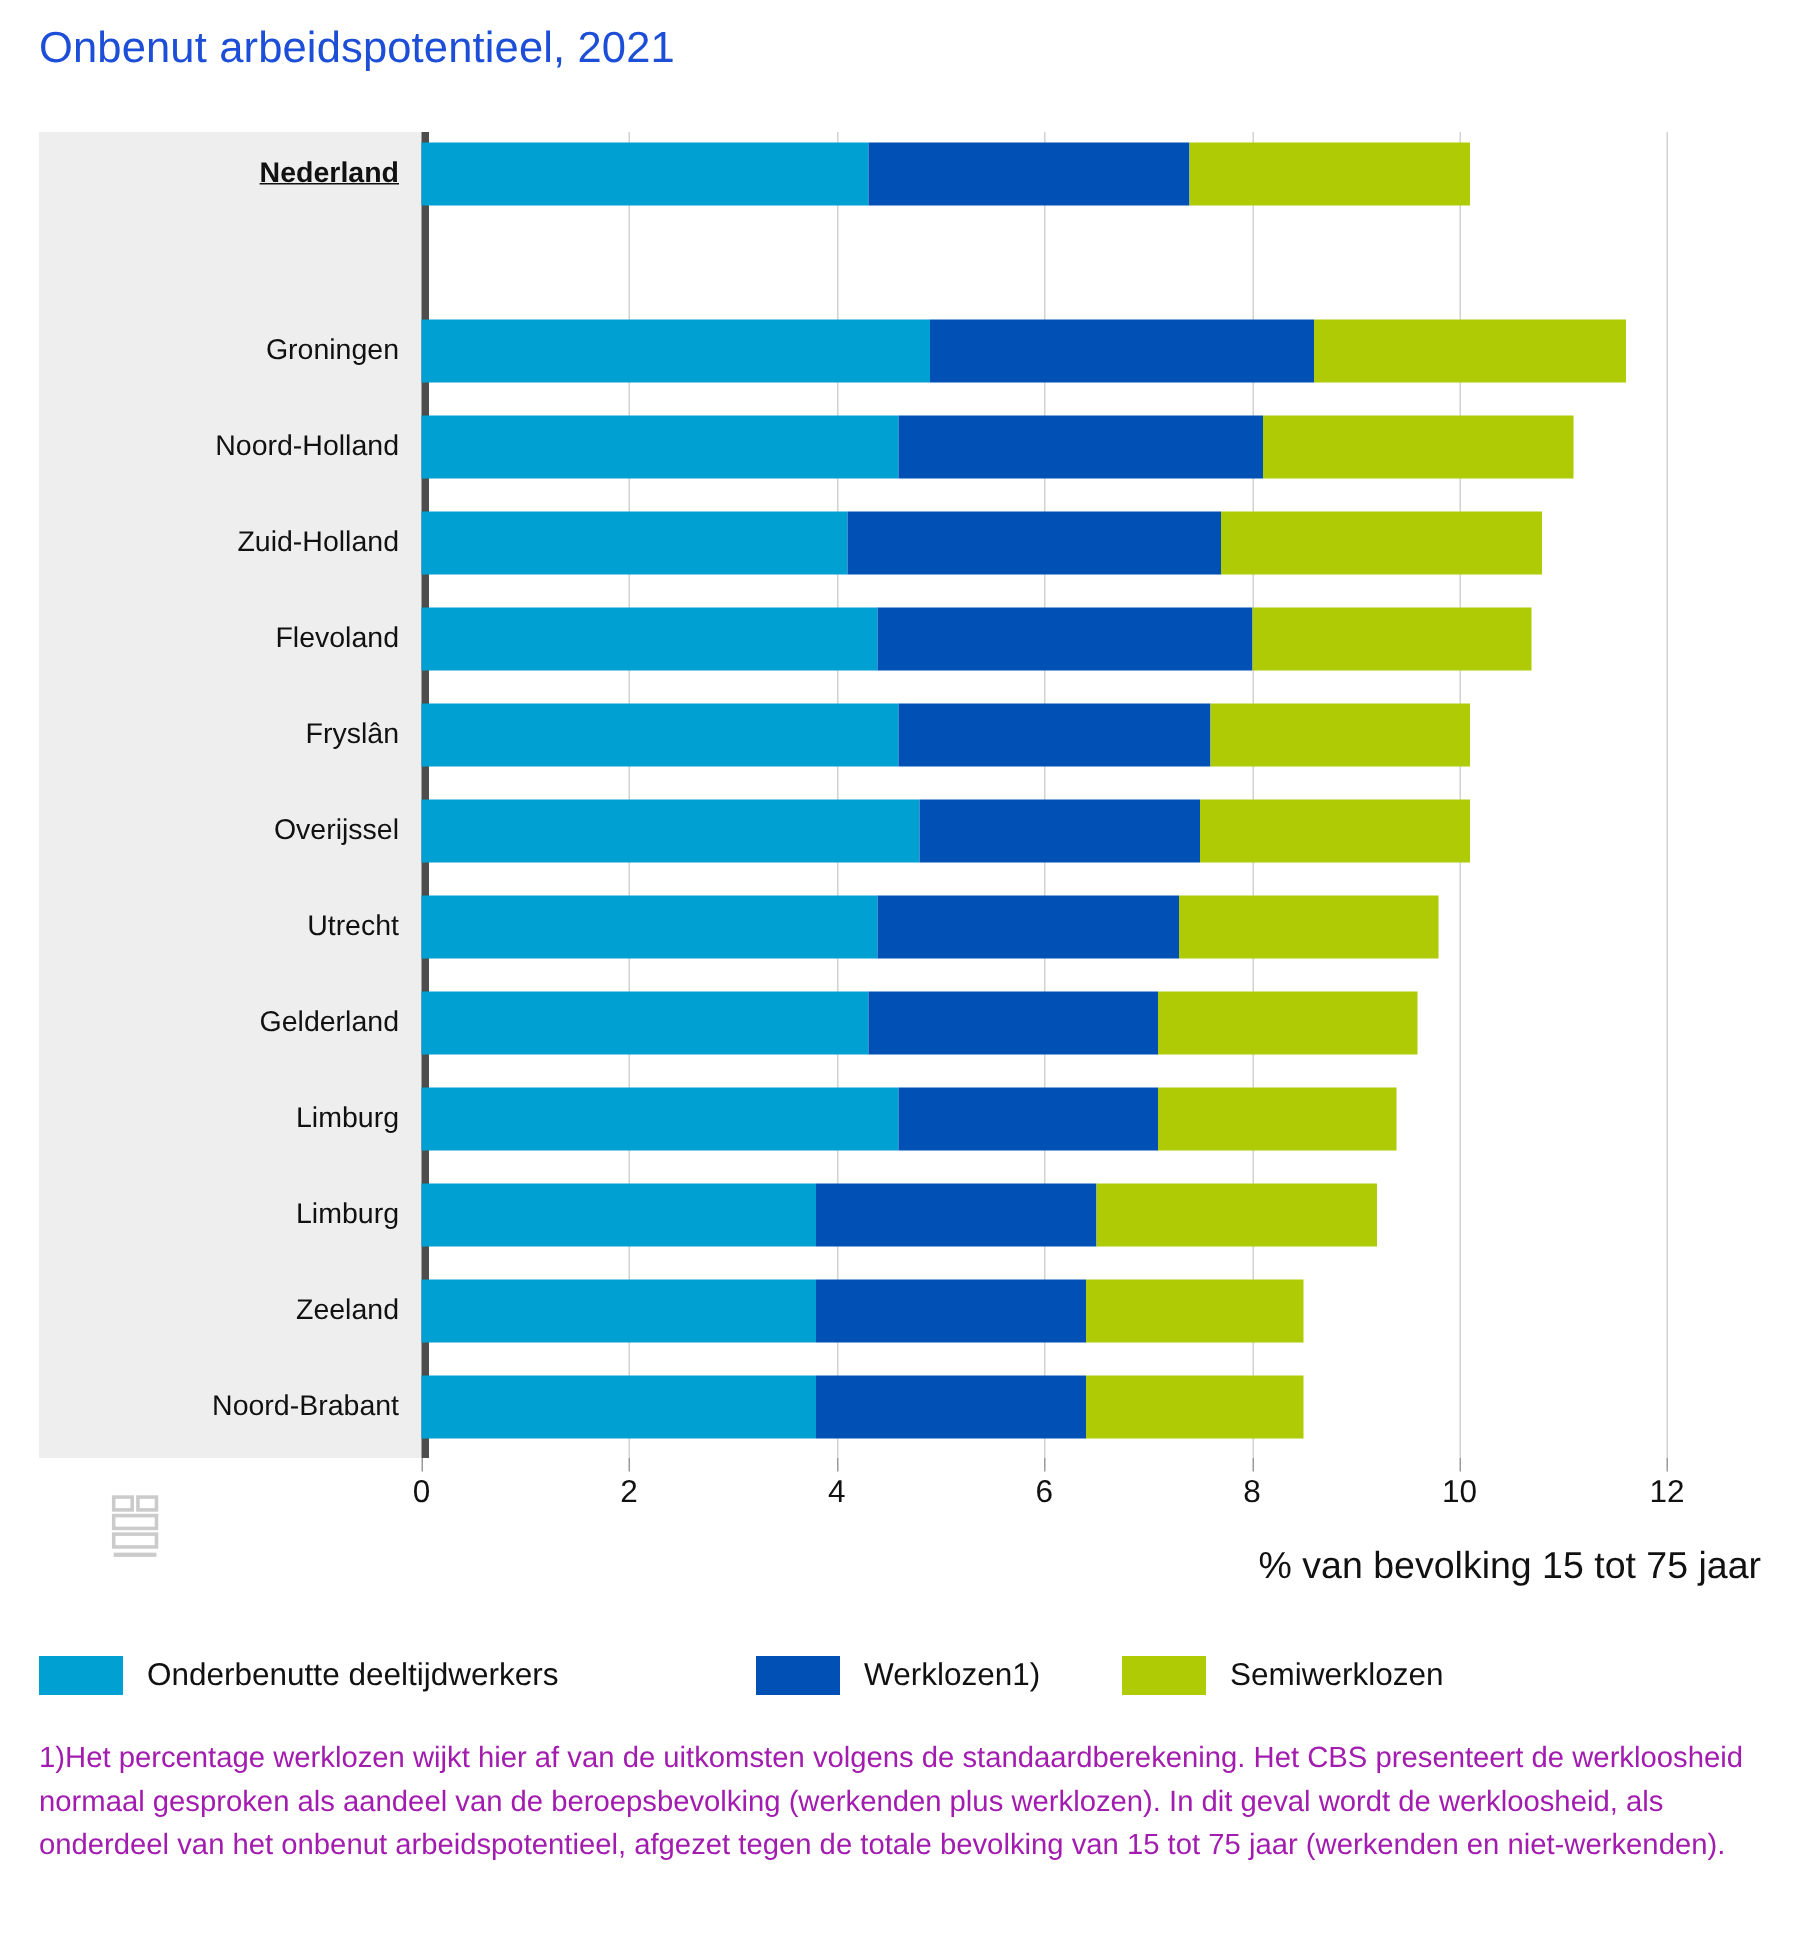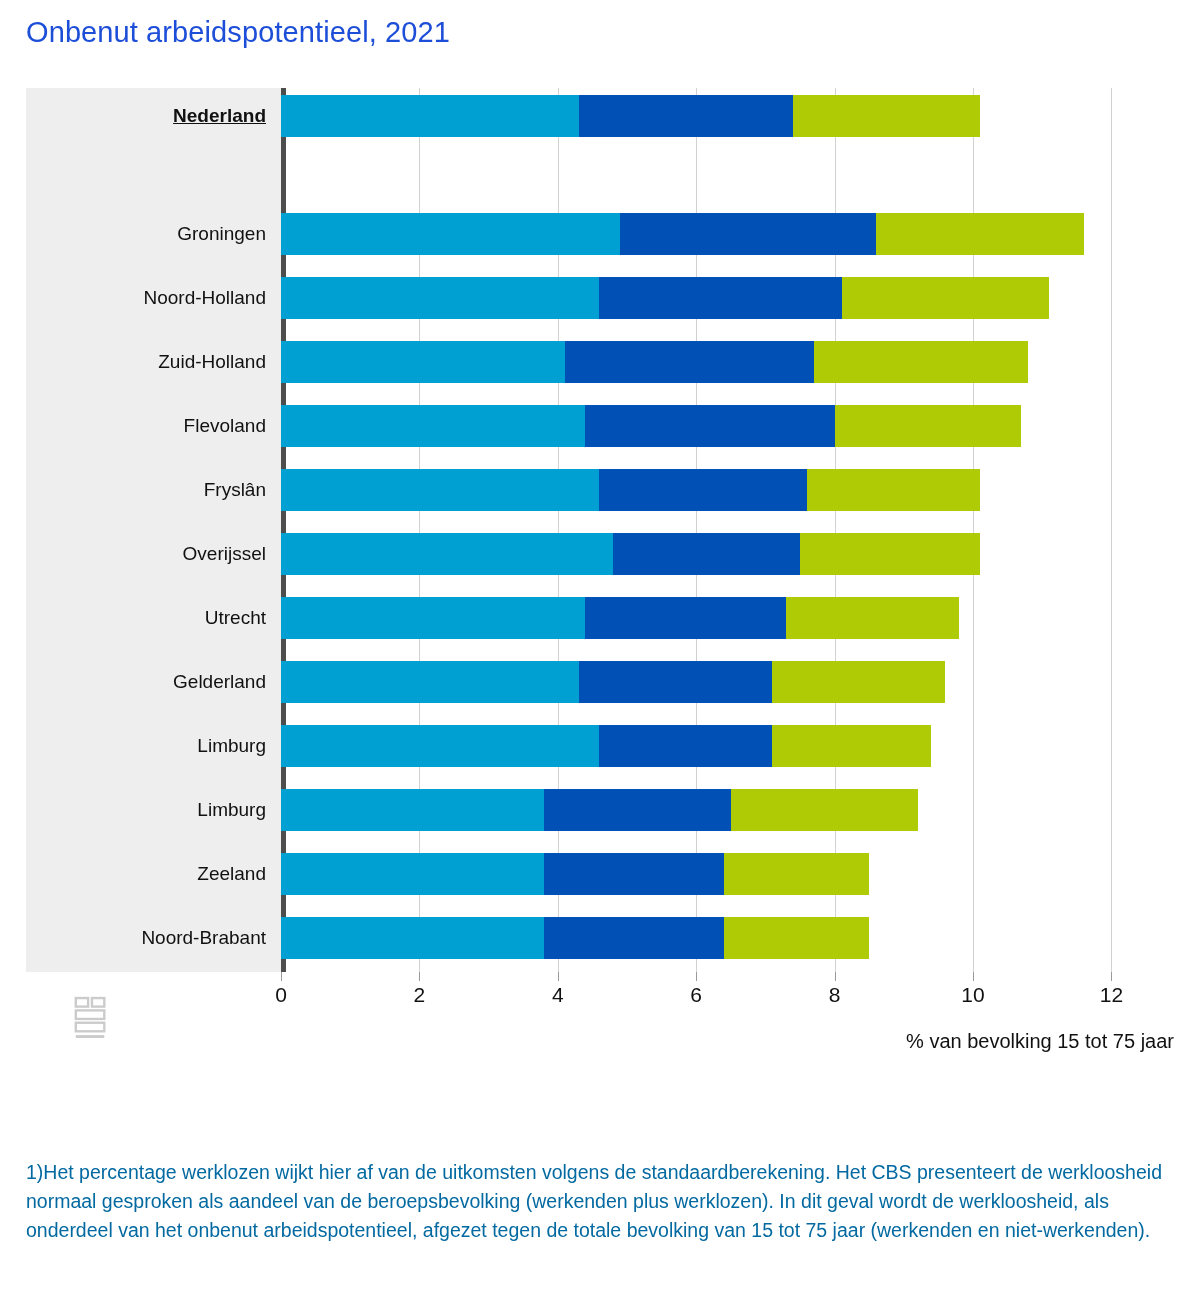--- a/index.html
+++ b/index.html
@@ -118,21 +118,21 @@
     width: 60px;
     margin-left: -30px;
     text-align: center;
     font-size: 21px;
     color: #111111;
   }
   .axis-caption {
     position: absolute;
     right: 26px;
     top: 1030px;
-    font-size: 20px;
+    font-size: 25px;
     color: #111111;
     white-space: nowrap;
   }
 
   
   .legend {
     position: absolute;
     left: 26px;
     top: 1100px;
     width: 1148px;
@@ -158,21 +158,21 @@
   }
 
   
   .footnote {
     position: absolute;
     left: 26px;
     top: 1158px;
     width: 1148px;
     font-size: 19.5px;
     line-height: 29px;
-    color: #0369a1;
+    color: #a21caf;
   }
 
   
   .cbs-logo {
     position: absolute;
     left: 46px;
     top: 908px;
     width: 38px;
     height: 44px;
     opacity: 0.30;
@@ -324,16 +324,30 @@
       <div class="xtick" style="left: 808.6px;"></div>
       <div class="xticklabel" style="left: 808.6px;">8</div>
       <div class="xtick" style="left: 947px;"></div>
       <div class="xticklabel" style="left: 947px;">10</div>
       <div class="xtick" style="left: 1085.4px;"></div>
       <div class="xticklabel" style="left: 1085.4px;">12</div>
     </div>
 
   <div class="axis-caption">% van bevolking 15 tot 75 jaar</div>
 
+  <div class="legend" id="legend">
+      <div class="legend-item" style="left: 0px;">
+        <div class="legend-swatch" style="background: rgb(0, 160, 210);"></div>
+        <div class="legend-text">Onderbenutte deeltijdwerkers</div>
+      </div>
+      <div class="legend-item" style="left: 478px;">
+        <div class="legend-swatch" style="background: rgb(0, 80, 181);"></div>
+        <div class="legend-text">Werklozen1)</div>
+      </div>
+      <div class="legend-item" style="left: 722px;">
+        <div class="legend-swatch" style="background: rgb(175, 203, 5);"></div>
+        <div class="legend-text">Semiwerklozen</div>
+      </div>
+    </div>
 
   <div class="footnote">1)Het percentage werklozen wijkt hier af van de uitkomsten volgens de standaardberekening. Het CBS presenteert de werkloosheid normaal gesproken als aandeel van de beroepsbevolking (werkenden plus werklozen). In dit geval wordt de werkloosheid, als onderdeel van het onbenut arbeidspotentieel, afgezet tegen de totale bevolking van 15 tot 75 jaar (werkenden en niet-werkenden).</div>
 
 </div>
 
 </body></html>

